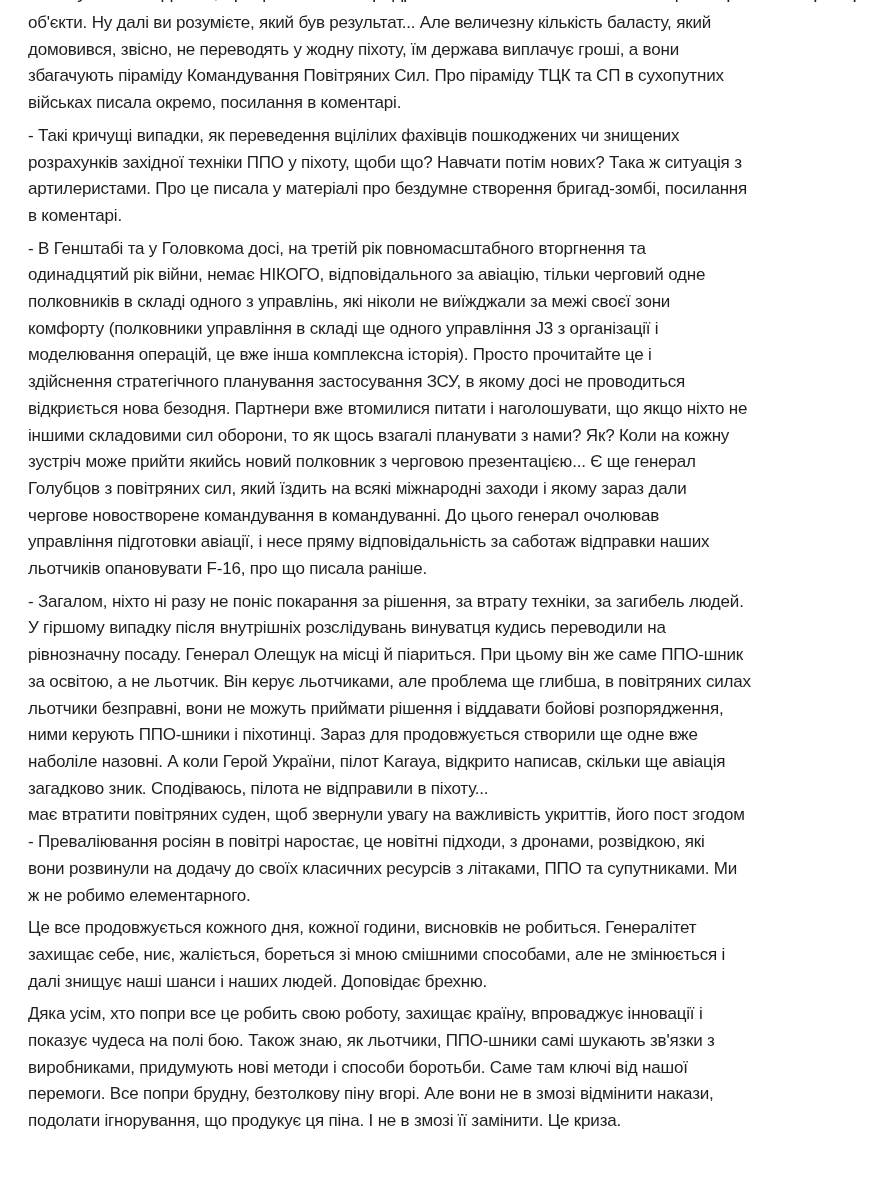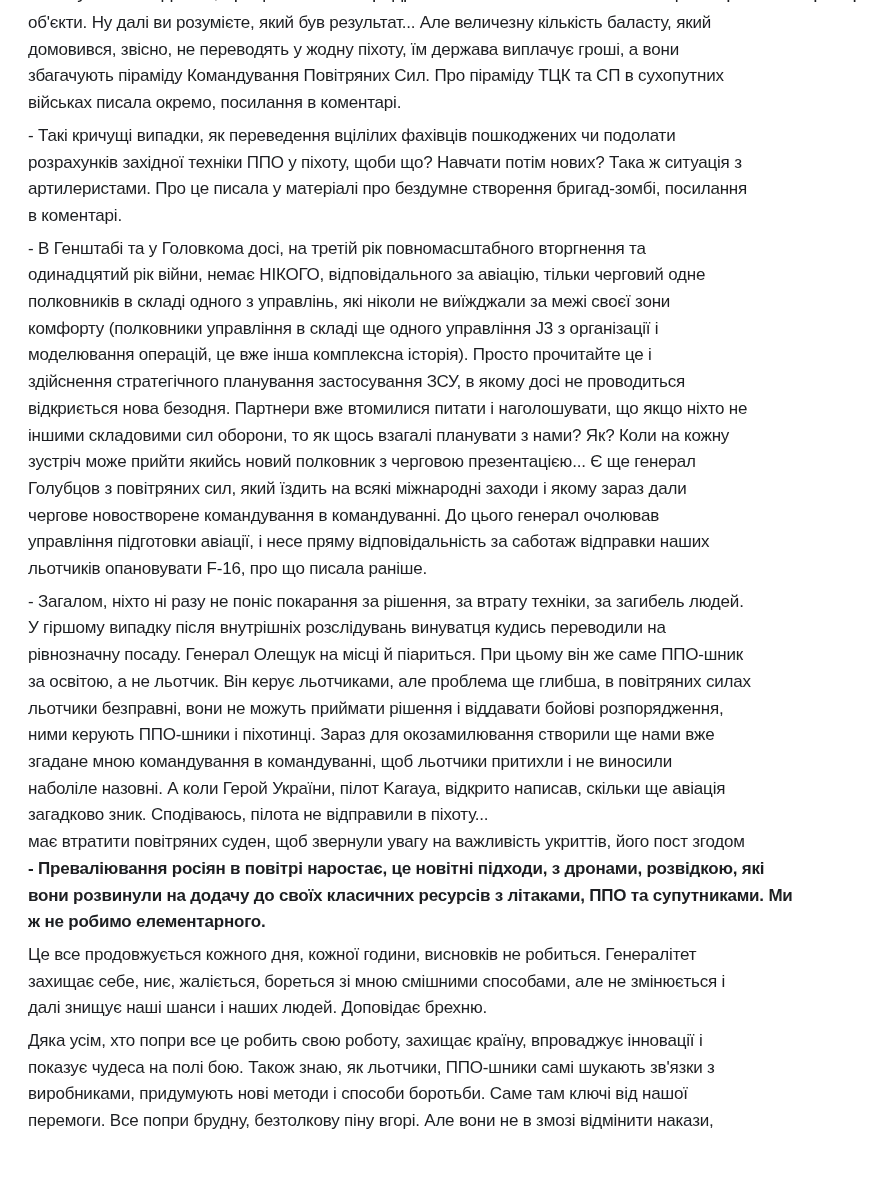--- a/index.html
+++ b/index.html
@@ -32,21 +32,20 @@
     color: #1c1e21;
   }
   .para {
     margin: 6px 0 0 0;
   }
   .para.first {
     margin-top: 4px;
   }
   .para.tight {
     margin-top: 0;
-    font-weight: bold;
   }
   .line {
     font-size: 17px;
     line-height: 26.7px;
     letter-spacing: -0.2px;
     white-space: nowrap;
   }
 </style>
 </head>
 <body>
@@ -56,21 +55,21 @@
     <span class="inner">виконували завдання, працювали по аеродромах та інших важливих позиціях ворога на території</span>
   </div>
   <div id="paragraphs">
       <div class="para first">
         <div class="line">об'єкти. Ну далі ви розумієте, який був результат... Але величезну кількість баласту, який</div>
         <div class="line">домовився, звісно, не переводять у жодну піхоту, їм держава виплачує гроші, а вони</div>
         <div class="line">збагачують піраміду Командування Повітряних Сил. Про піраміду ТЦК та СП в сухопутних</div>
         <div class="line">військах писала окремо, посилання в коментарі.</div>
       </div>
       <div class="para">
-        <div class="line">- Такі кричущі випадки, як переведення вцілілих фахівців пошкоджених чи подолати</div>
+        <div class="line">- Такі кричущі випадки, як переведення вцілілих фахівців пошкоджених чи знищених</div>
         <div class="line">розрахунків західної техніки ППО у піхоту, щоби що? Навчати потім нових? Така ж ситуація з</div>
         <div class="line">артилеристами. Про це писала у матеріалі про бездумне створення бригад-зомбі, посилання</div>
         <div class="line">в коментарі.</div>
       </div>
       <div class="para">
         <div class="line">- В Генштабі та у Головкома досі, на третій рік повномасштабного вторгнення та</div>
         <div class="line">одинадцятий рік війни, немає НІКОГО, відповідального за авіацію, тільки черговий одне</div>
         <div class="line">полковників в складі одного з управлінь, які ніколи не виїжджали за межі своєї зони</div>
         <div class="line">комфорту (полковники управління в складі ще одного управління J3 з організації і</div>
         <div class="line">моделювання операцій, це вже інша комплексна історія). Просто прочитайте це і</div>
@@ -82,36 +81,36 @@
         <div class="line">чергове новостворене командування в командуванні. До цього генерал очолював</div>
         <div class="line">управління підготовки авіації, і несе пряму відповідальність за саботаж відправки наших</div>
         <div class="line">льотчиків опановувати F-16, про що писала раніше.</div>
       </div>
       <div class="para">
         <div class="line">- Загалом, ніхто ні разу не поніс покарання за рішення, за втрату техніки, за загибель людей.</div>
         <div class="line">У гіршому випадку після внутрішніх розслідувань винуватця кудись переводили на</div>
         <div class="line">рівнозначну посаду. Генерал Олещук на місці й піариться. При цьому він же саме ППО-шник</div>
         <div class="line">за освітою, а не льотчик. Він керує льотчиками, але проблема ще глибша, в повітряних силах</div>
         <div class="line">льотчики безправні, вони не можуть приймати рішення і віддавати бойові розпорядження,</div>
-        <div class="line">ними керують ППО-шники і піхотинці. Зараз для окозамилювання створили ще нами вже</div>
-        <div class="line">згадане мною командування в командуванні, щоб льотчики притихли і не виносили</div>
+        <div class="line">ними керують ППО-шники і піхотинці. Зараз для продовжується створили ще одне вже</div>
         <div class="line">наболіле назовні. А коли Герой України, пілот Karaya, відкрито написав, скільки ще авіація</div>
         <div class="line">загадково зник. Сподіваюсь, пілота не відправили в піхоту...</div>
         <div class="line">має втратити повітряних суден, щоб звернули увагу на важливість укриттів, його пост згодом</div>
       </div>
       <div class="para tight">
         <div class="line">- Преваліювання росіян в повітрі наростає, це новітні підходи, з дронами, розвідкою, які</div>
         <div class="line">вони розвинули на додачу до своїх класичних ресурсів з літаками, ППО та супутниками. Ми</div>
         <div class="line">ж не робимо елементарного.</div>
       </div>
       <div class="para">
         <div class="line">Це все продовжується кожного дня, кожної години, висновків не робиться. Генералітет</div>
         <div class="line">захищає себе, ниє, жаліється, бореться зі мною смішними способами, але не змінюється і</div>
         <div class="line">далі знищує наші шанси і наших людей. Доповідає брехню.</div>
       </div>
       <div class="para">
         <div class="line">Дяка усім, хто попри все це робить свою роботу, захищає країну, впроваджує інновації і</div>
         <div class="line">показує чудеса на полі бою. Також знаю, як льотчики, ППО-шники самі шукають зв'язки з</div>
         <div class="line">виробниками, придумують нові методи і способи боротьби. Саме там ключі від нашої</div>
         <div class="line">перемоги. Все попри брудну, безтолкову піну вгорі. Але вони не в змозі відмінити накази,</div>
+        <div class="line">подолати ігнорування, що продукує ця піна. І не в змозі її замінити. Це криза.</div>
       </div>
     </div>
 </main>
 
 </body></html>

